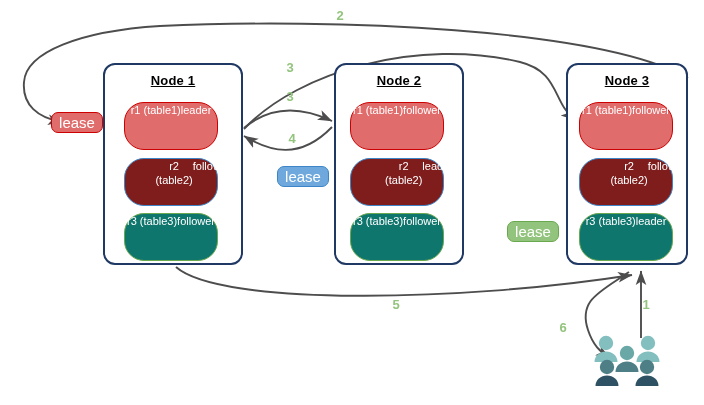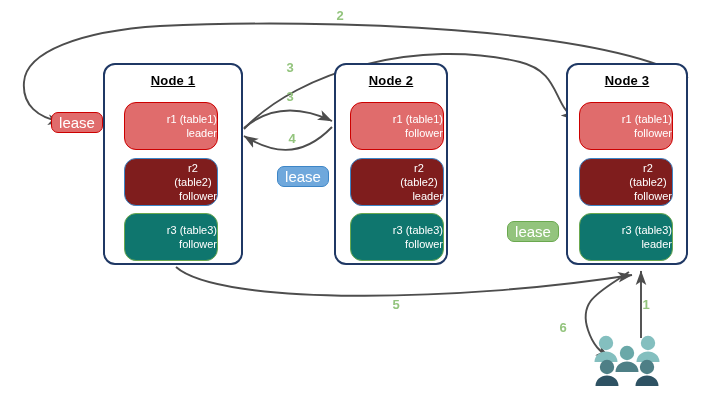--- a/index.html
+++ b/index.html
@@ -41,28 +41,28 @@
     color: #000000;
     letter-spacing: .2px;
     text-decoration: underline;
   }
   .replica {
     position: absolute;
     box-sizing: border-box;
     left: 19px;
     width: 94px;
     height: 48px;
-    border-radius: 12px;
+    border-radius: 20px;
     border: 1.6px solid;
     color: #ffffff;
     font-size: 11px;
     line-height: 14px;
     display: flex;
-    flex-direction: column;
-    align-items: flex-end;
+    flex-direction: row;
+    align-items: flex-start;
     justify-content: center;
     text-align: center;
   }
   .rep-red   { background: #e06c6c; border-color: #cc0000; }
   .rep-blue  { background: #7f1d1d; border-color: #3d85c6; padding-left: 44px; }
   .rep-green { background: #0f766e; border-color: #6aa84f; }
   .rep-line { display: block; }
 
   .lease {
     position: absolute;
@@ -134,21 +134,21 @@
     <div class="replica rep-blue" style="top:93px;">
       <span class="rep-line">r2 (table2)</span>
       <span class="rep-line">follower</span>
     </div>
     <div class="replica rep-green" style="top:148px;">
       <span class="rep-line">r3 (table3)</span>
       <span class="rep-line">follower</span>
     </div>
   </div>
 
-  <div class="node" style="left:334px; top:63px; width:114px; height:202px;">
+  <div class="node" style="left:334px; top:63px; width:130px; height:202px;">
     <div class="node-title">Node 2</div>
     <div class="replica rep-red" style="left:14px; top:37px;">
       <span class="rep-line">r1 (table1)</span>
       <span class="rep-line">follower</span>
     </div>
     <div class="replica rep-blue" style="left:14px; top:93px;">
       <span class="rep-line">r2 (table2)</span>
       <span class="rep-line">leader</span>
     </div>
     <div class="replica rep-green" style="left:14px; top:148px;">

